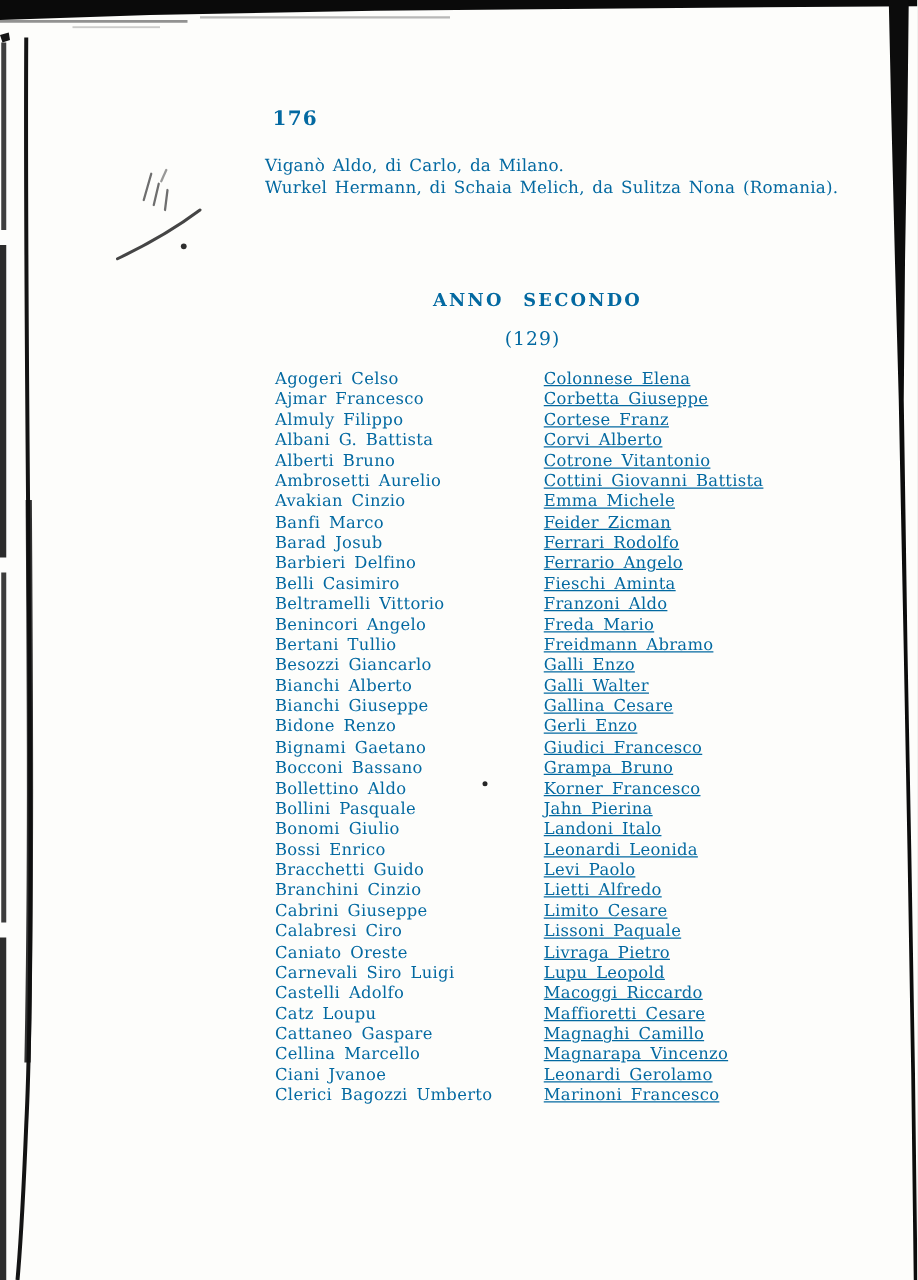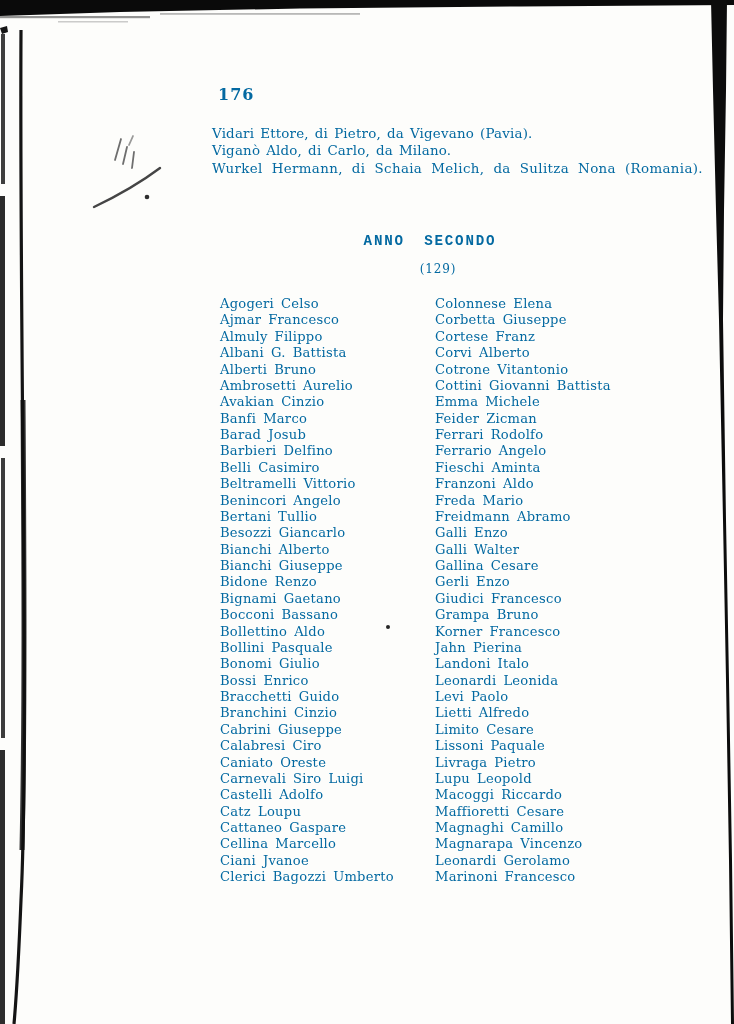--- a/index.html
+++ b/index.html
@@ -17,32 +17,32 @@
   }
   .intro{
     position:absolute;left:212px;top:125px;width:470px;
     font-size:13.4px;line-height:17.3px;white-space:nowrap;
   }
   .intro-line{word-spacing:1.6px;letter-spacing:0.2px;}
   .intro-line:nth-child(3){word-spacing:4.5px;letter-spacing:0.35px;}
   .intro-line:nth-child(4){word-spacing:3px;}
   .section-title{
     position:absolute;left:160px;top:233px;width:540px;text-align:center;
-    font-size:14.2px;font-weight:600;letter-spacing:1.8px;word-spacing:9px;font-family:Liberation Mono, monospace;
+    font-size:14.2px;font-weight:600;letter-spacing:1.8px;word-spacing:9px;
   }
   .section-count{
-    position:absolute;left:168px;top:262px;width:540px;text-align:center;
-    font-size:12px;letter-spacing:0.8px;
+    position:absolute;left:156px;top:262px;width:540px;text-align:center;
+    font-size:15px;letter-spacing:0.8px;
   }
   .names-col{
     position:absolute;top:296px;
     font-size:13.1px;line-height:16.38px;white-space:nowrap;
   }
   .col-left{left:220px;}
-  .col-right{left:435px;}
+  .col-right{left:435px;text-decoration:underline;}
   .name-entry{word-spacing:2.6px;letter-spacing:0.25px;}
 </style>
 </head>
 <body>
 
 <div class="scan">
 
   <svg class="artifacts" viewBox="0 0 734 1024" width="734" height="1024">
 
     <path d="M0,0 L734,0 L734,5 L520,6.5 L300,8.5 L120,12 L0,16 Z" fill="#0a0a0a"></path>
@@ -69,21 +69,20 @@
     </g>
     <path d="M94,207 C115,197 140,183 160,168" stroke="#454545" stroke-width="2.4" stroke-linecap="round" fill="none"></path>
     <circle cx="147" cy="197" r="2.3" fill="#2e2e2e"></circle>
 
     <circle cx="388" cy="627" r="2" fill="#262626"></circle>
   </svg>
 
   <div class="page-number">176</div>
 
   <div class="intro">
-      <div class="intro-line">Vidari Ettore, di Pietro, da Vigevano (Pavia).</div>
       <div class="intro-line">Viganò Aldo, di Carlo, da Milano.</div>
       <div class="intro-line">Wurkel Hermann, di Schaia Melich, da Sulitza Nona (Romania).</div>
     </div>
 
   <div class="section-title">ANNO SECONDO</div>
   <div class="section-count">(129)</div>
 
   <div class="names-col col-left">
       <div class="name-entry">Agogeri Celso</div>
       <div class="name-entry">Ajmar Francesco</div>

